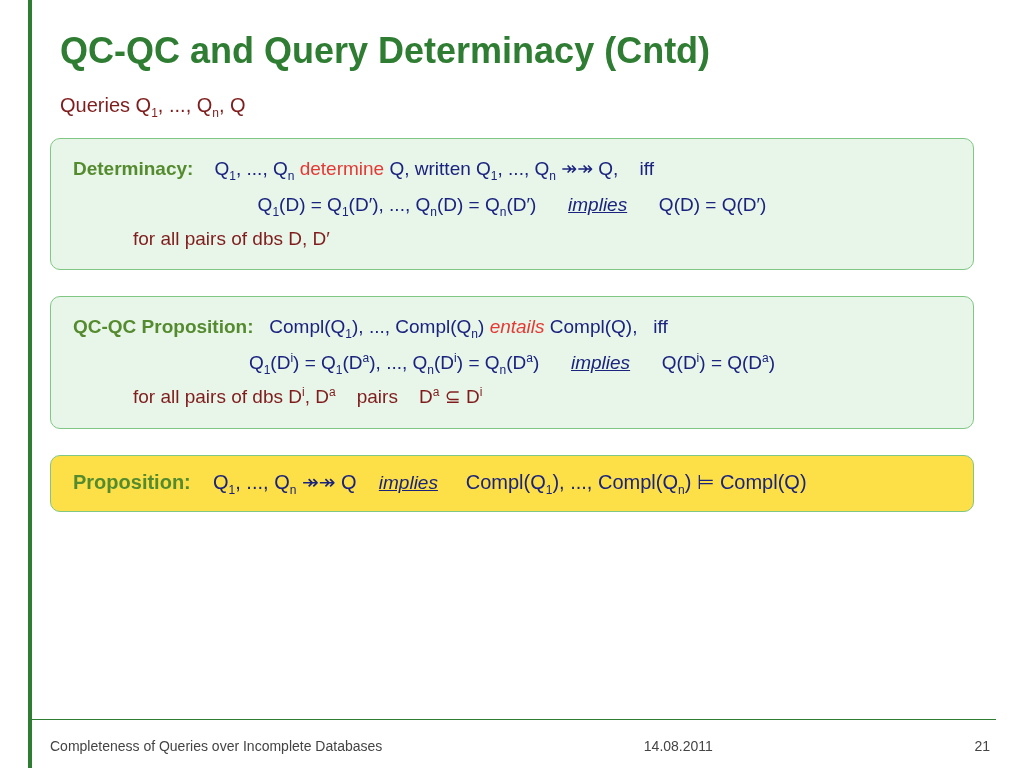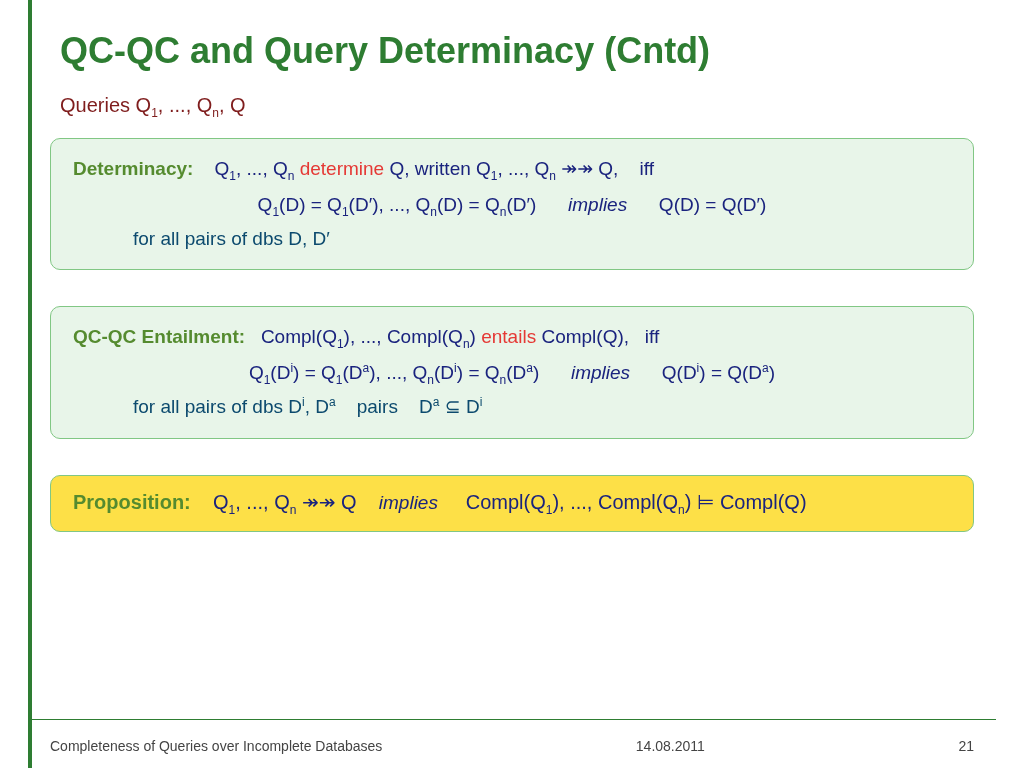--- a/index.html
+++ b/index.html
@@ -43,78 +43,80 @@
       color: #7f1d1d;
       margin-bottom: 18px;
       margin-left: 10px;
     }
 
     .green-box {
       background: #e8f5e9;
       border: 1.5px solid #81c784;
       border-radius: 10px;
       padding: 16px 22px;
-      margin-bottom: 36px;
+      margin-bottom: 26px;
     }
 
     .box-line {
       font-size: 19px;
       color: #1a237e;
       margin-bottom: 6px;
       line-height: 1.5;
     }
 
     .box-line-indent {
       font-size: 19px;
       color: #1a237e;
       margin-bottom: 4px;
       line-height: 1.5;
       text-align: center;
     }
 
     .box-line-indent2 {
       font-size: 19px;
-      color: #0c4a6e;
+      color: #7f1d1d;
       line-height: 1.5;
       padding-left: 60px;
     }
     .dark-green-label { color: #558b2f; font-weight: bold; }
 
     .footer-line {
       position: absolute;
       bottom: 48px;
       left: 28px;
       right: 28px;
       height: 1.5px;
       background: #2e7d32;
     }
 
     .footer {
       position: absolute;
       bottom: 14px;
       left: 50px;
-      right: 50px;
+      right: 34px;
       display: flex;
       justify-content: space-between;
       align-items: center;
       font-size: 14px;
       color: #444;
     }
 
     sup { font-size: 12px; }
     sub { font-size: 12px; }
 
     .implies-word {
       color: #1a237e;
       font-style: italic;
       font-size: 19px;
+      text-decoration: underline;
     }
 
     .entails-word {
       color: #e53935;
+      font-style: italic;
     }
 
     .determine-word {
       color: #e53935;
     }
 
     .proposition-box {
       background: #fde047;
       border: 1.5px solid #81c784;
       border-radius: 10px;
@@ -143,21 +145,21 @@
     <div class="box-line-indent">
       Q<sub>1</sub>(D) = Q<sub>1</sub>(D′), ..., Q<sub>n</sub>(D) = Q<sub>n</sub>(D′) &nbsp;&nbsp;&nbsp;&nbsp; <span class="implies-word">implies</span> &nbsp;&nbsp;&nbsp;&nbsp; Q(D) = Q(D′)
     </div>
     <div class="box-line-indent2">
       for all pairs of dbs D, D′
     </div>
   </div>
 
   <div class="green-box">
     <div class="box-line">
-      <span class="dark-green-label">QC-QC Entailment:</span>
+      <span class="dark-green-label">QC-QC Proposition:</span>
       &nbsp; Compl(Q<sub>1</sub>), ..., Compl(Q<sub>n</sub>) <span class="entails-word">entails</span> Compl(Q), &nbsp; iff
     </div>
     <div class="box-line-indent">
       Q<sub>1</sub>(D<sup>i</sup>) = Q<sub>1</sub>(D<sup>a</sup>), ..., Q<sub>n</sub>(D<sup>i</sup>) = Q<sub>n</sub>(D<sup>a</sup>) &nbsp;&nbsp;&nbsp;&nbsp; <span class="implies-word">implies</span> &nbsp;&nbsp;&nbsp;&nbsp; Q(D<sup>i</sup>) = Q(D<sup>a</sup>)
     </div>
     <div class="box-line-indent2">
       for all pairs of dbs D<sup>i</sup>, D<sup>a</sup> &nbsp;&nbsp; <span>pairs</span> &nbsp;&nbsp; D<sup>a</sup> ⊆ D<sup>i</sup>
     </div>
   </div>
 

